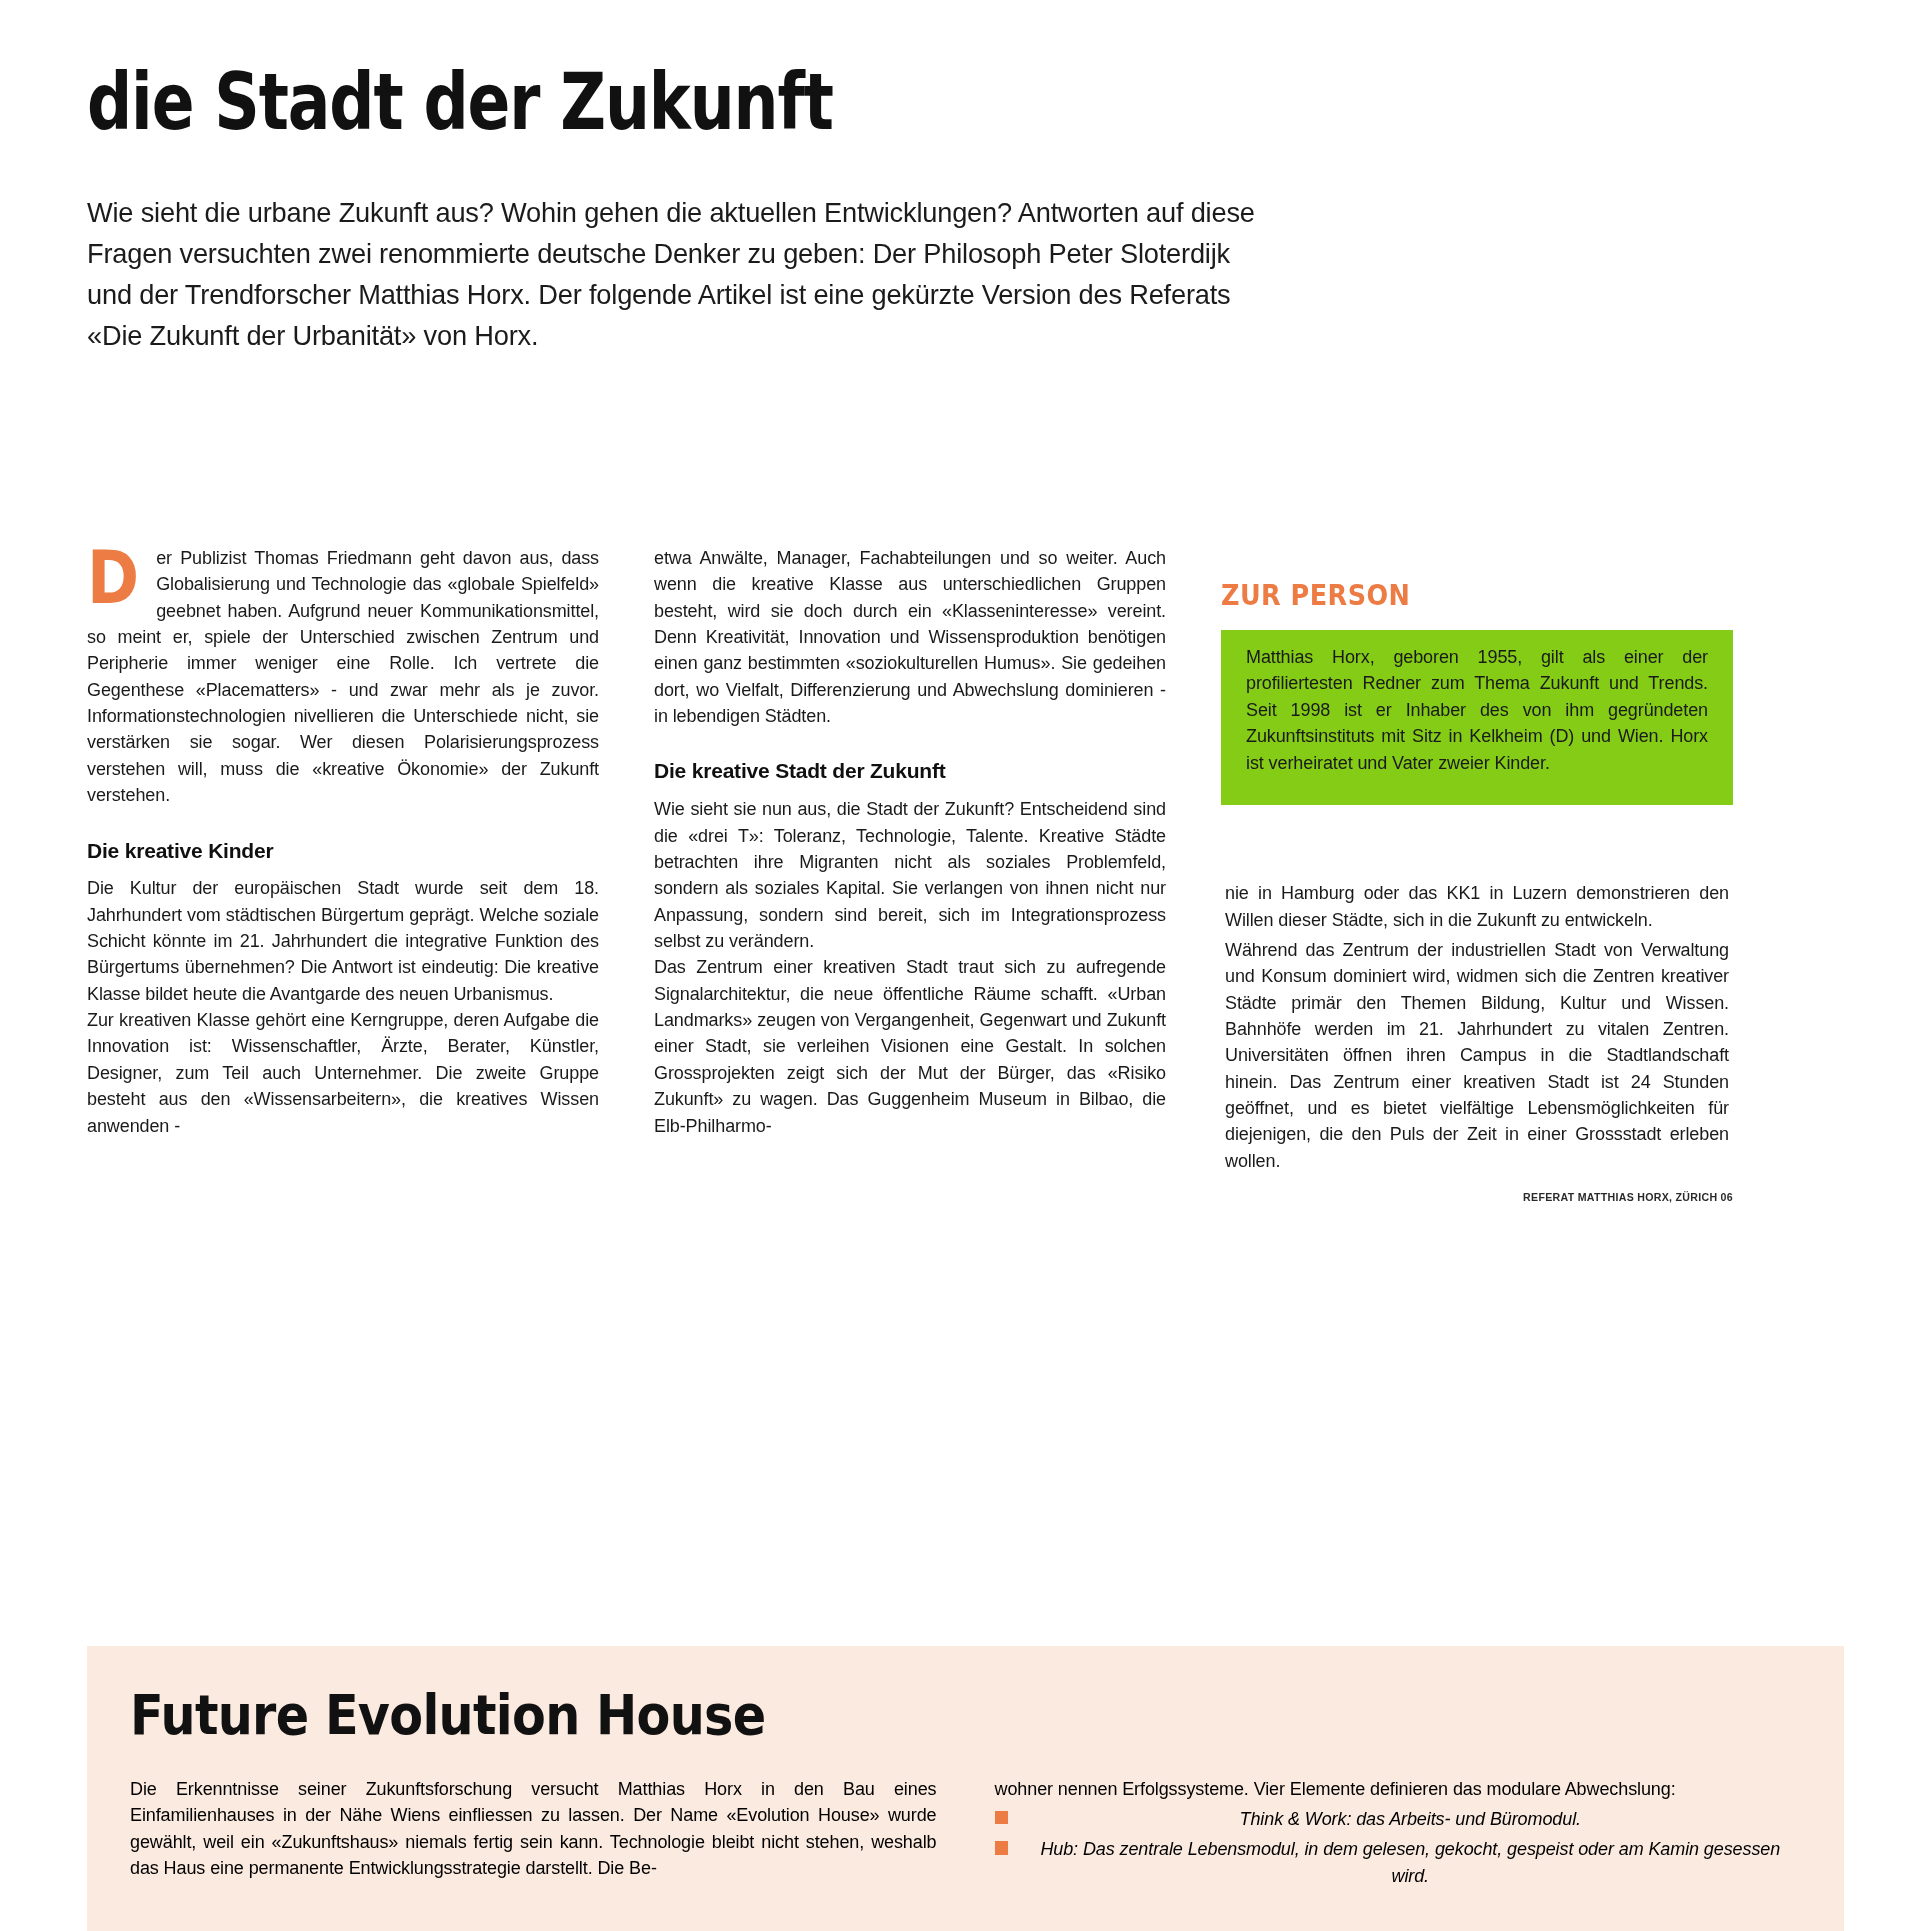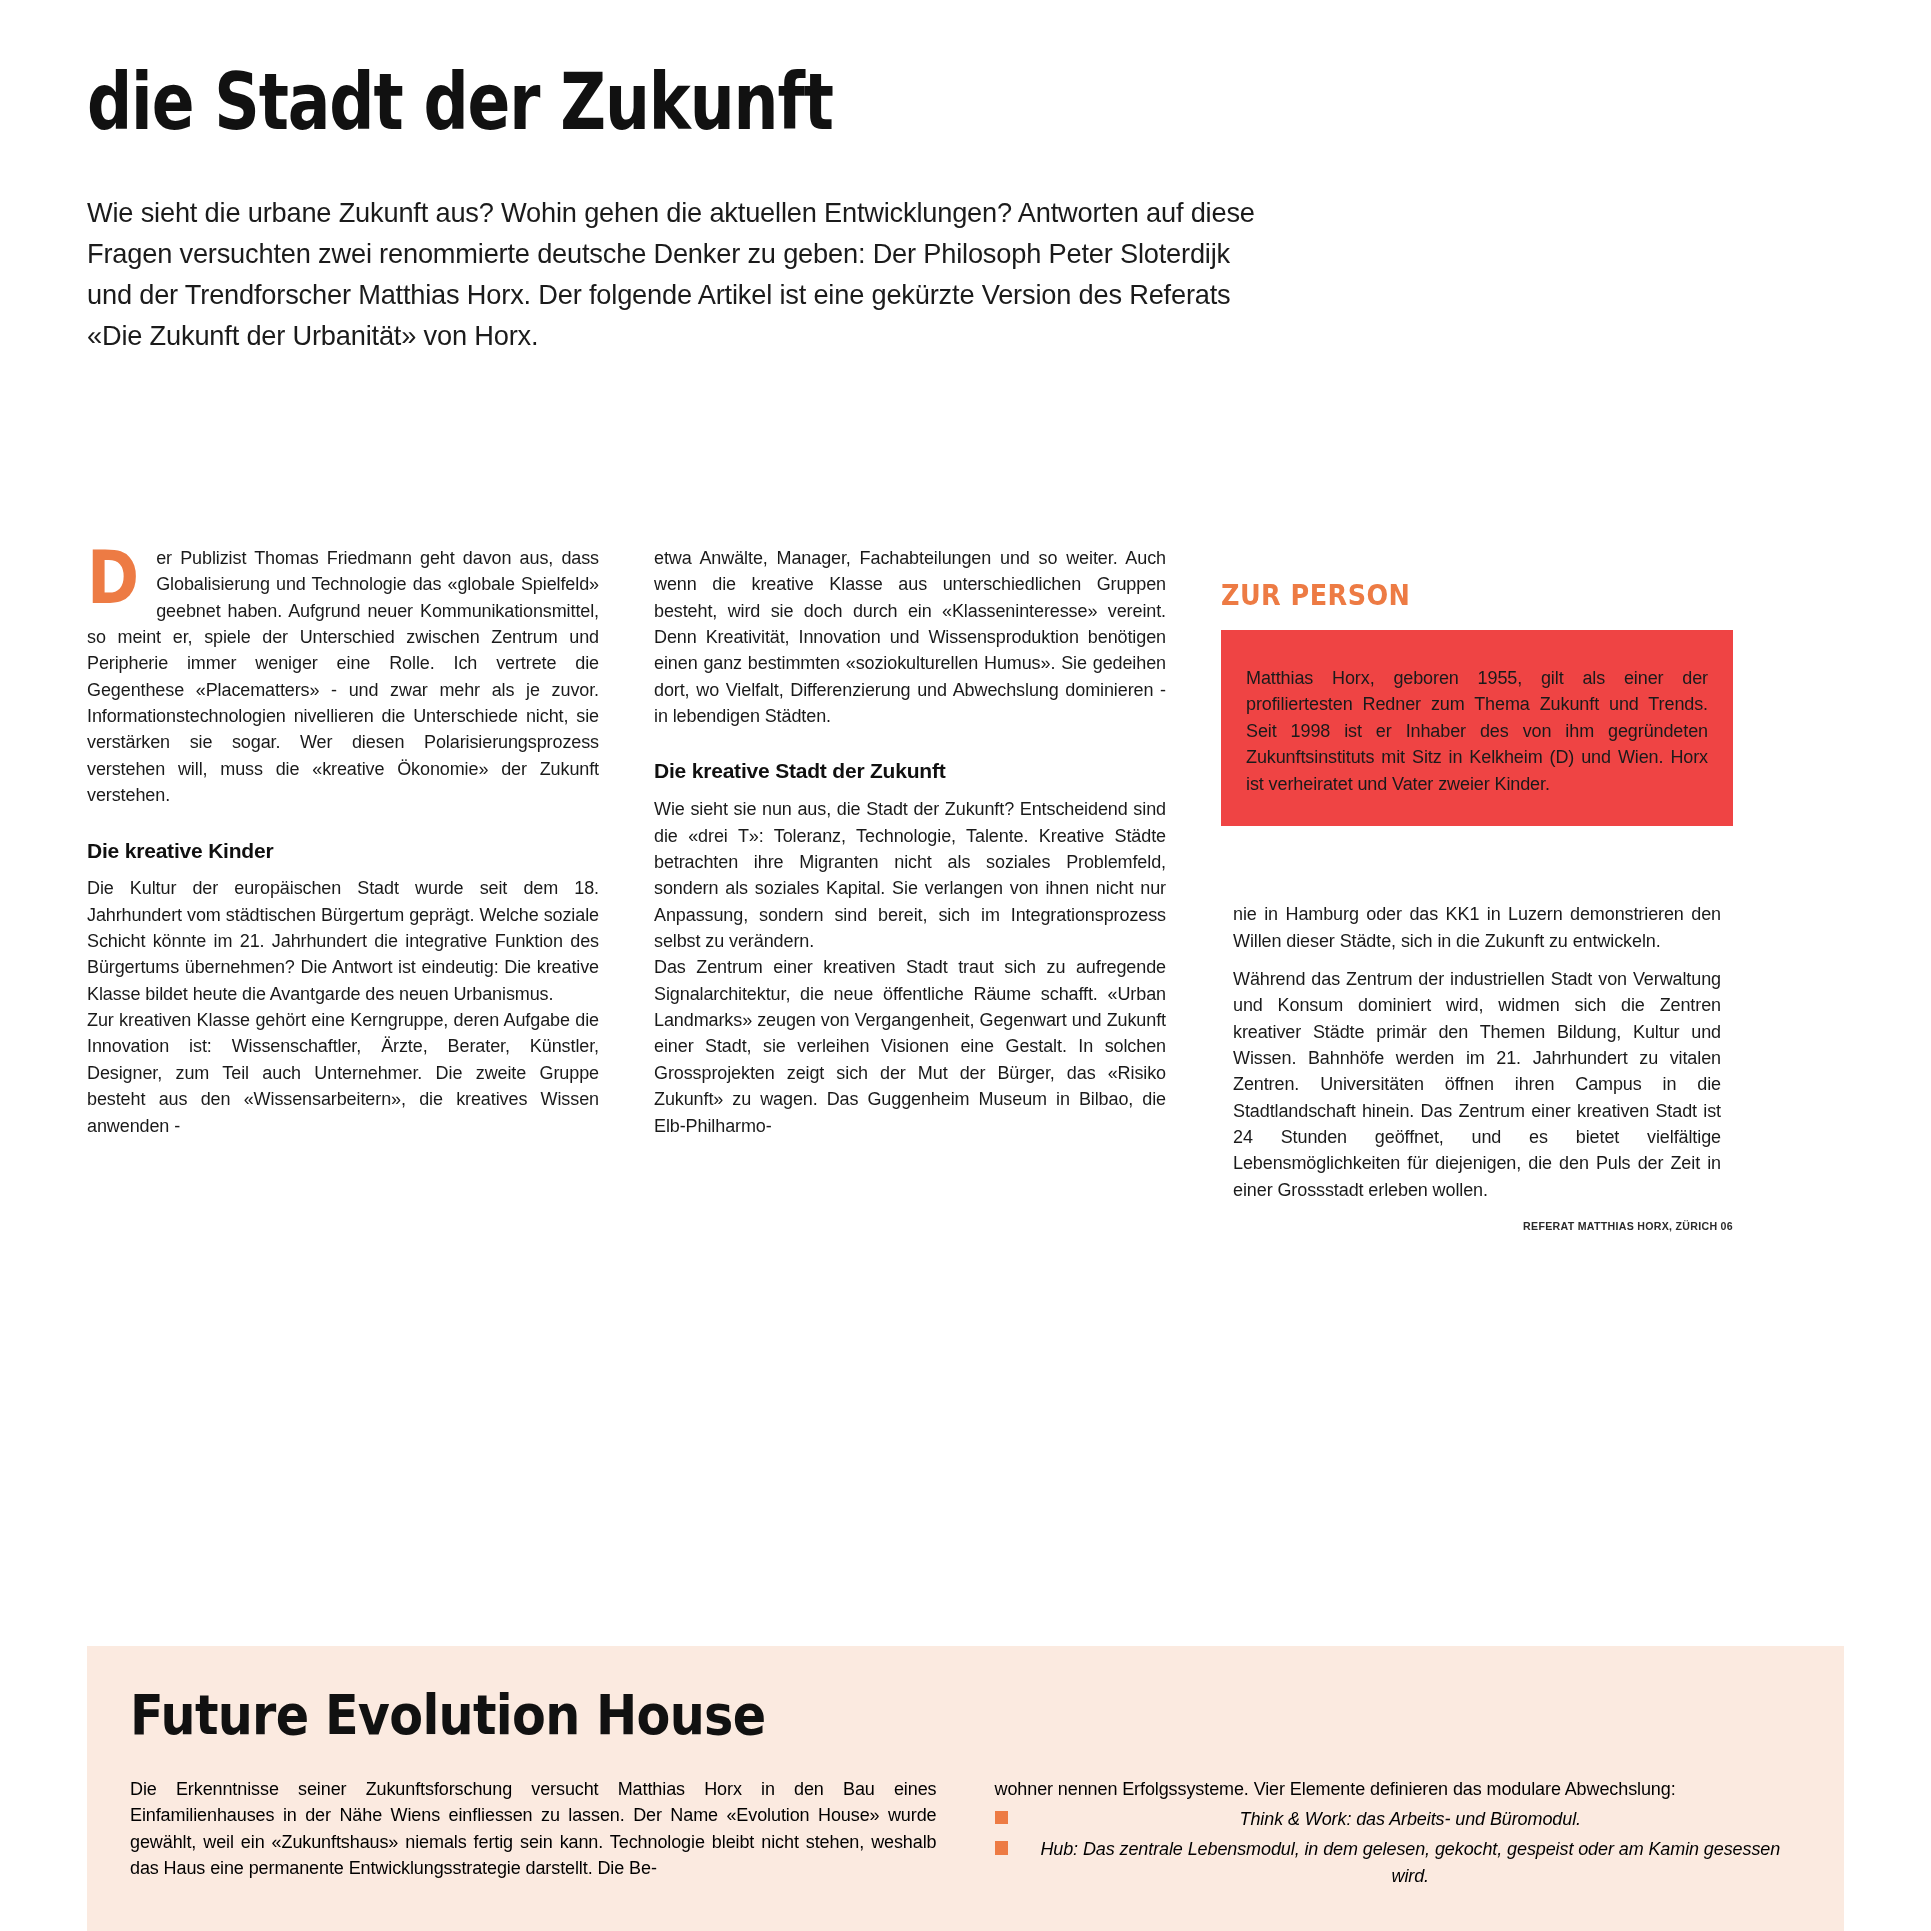--- a/index.html
+++ b/index.html
@@ -102,38 +102,38 @@
     font-family: "DejaVu Sans", sans-serif;
     font-weight: bold;
     font-size: 29px;
     letter-spacing: 0.5px;
     color: #ED7B44;
     transform: scaleX(0.88);
     transform-origin: left top;
     margin: 0 0 13.5px 0;
   }
   .person-box {
-    background: #ef4444;
-    padding: 35px 25px 29px 25px;
+    background: #84cc16;
+    padding: 14px 25px 29px 25px;
     font-size: 18px;
     line-height: 1.47;
     color: #1a1a1a;
     text-align: justify;
     letter-spacing: -0.1px;
   }
   .person-box p { margin: 0; }
 
   .rail-body {
     margin-top: 75px;
     font-size: 18px;
     line-height: 1.465;
     text-align: justify;
     letter-spacing: -0.1px;
   }
-  .rail-body p { margin: 12px; }
+  .rail-body p { margin: 4px; }
 
   .credit {
     margin-top: 15.4px;
     text-align: right;
     font-size: 10.6px;
     letter-spacing: 0.3px;
     color: #2a2a2a;
     font-weight: bold;
     text-transform: uppercase;
   }

